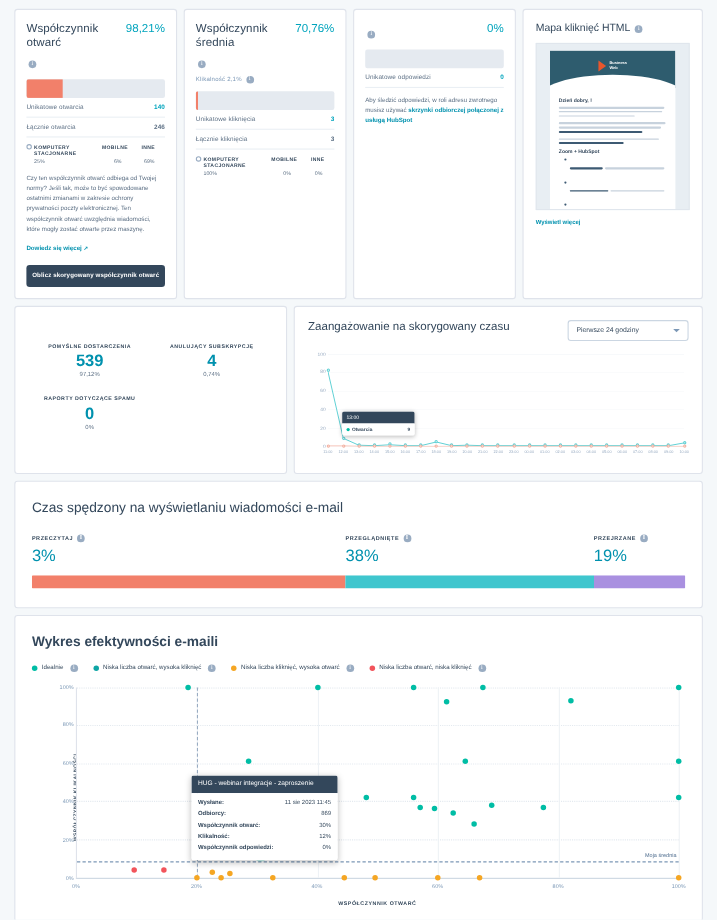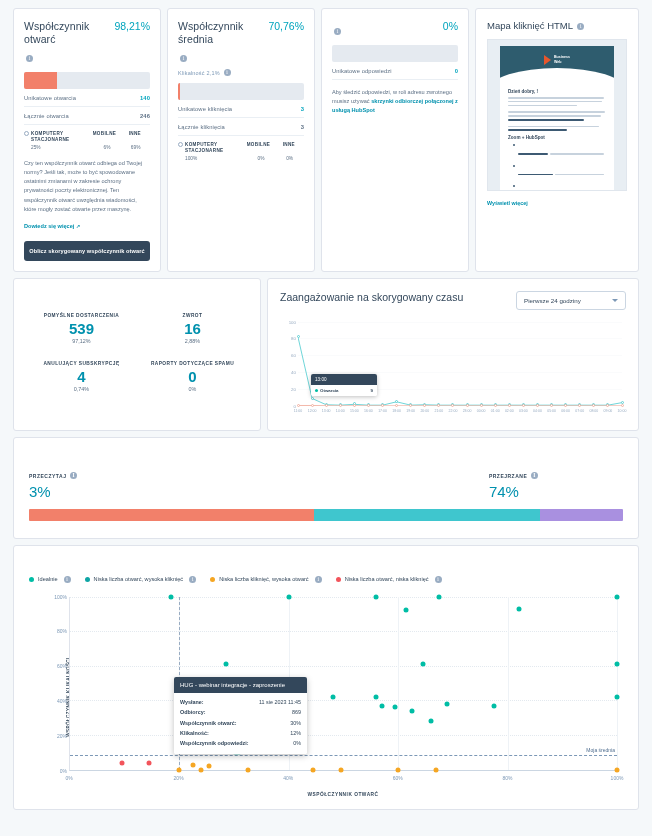--- a/index.html
+++ b/index.html
@@ -346,25 +346,20 @@
   </div>
 
   <div class="row2">
 
     <div class="card deliver-card">
       <div class="deliver-grid">
         <div>
           <div class="dl-label">POMYŚLNE DOSTARCZENIA</div>
           <div class="dl-num">539</div>
           <div class="dl-pct">97,12%</div>
-        </div>
-        <div>
-          <div class="dl-label">ZWROT</div>
-          <div class="dl-num">16</div>
-          <div class="dl-pct">2,88%</div>
         </div>
         <div>
           <div class="dl-label">ANULUJĄCY SUBSKRYPCJĘ</div>
           <div class="dl-num">4</div>
           <div class="dl-pct">0,74%</div>
         </div>
         <div>
           <div class="dl-label">RAPORTY DOTYCZĄCE SPAMU</div>
           <div class="dl-num">0</div>
           <div class="dl-pct">0%</div>
@@ -483,38 +478,44 @@
                 <span>Otwarcia</span>
               </span>
             <span class="tt-val">9</span>
           </div>
         </div>
       </div>
     </div>
   </div>
 
   <div class="card time-card">
+    <div class="time-title">Czas spędzony na wyświetlaniu wiadomości e-mail</div>
     <div class="time-cols" id="timeCols">
         <div style="flex: 48 1 0%;">
           <div class="tc-label">PRZECZYTAJ <i class="info-i">i</i></div>
           <div class="tc-val">3%</div>
         </div>
+        <div style="flex: 38 1 0%;">
+          <div class="tc-label">PRZEGLĄDNIĘTE <i class="info-i">i</i></div>
+          <div class="tc-val">38%</div>
+        </div>
         <div style="flex: 14 1 0%;">
           <div class="tc-label">PRZEJRZANE <i class="info-i">i</i></div>
-          <div class="tc-val">74%</div>
+          <div class="tc-val">19%</div>
         </div>
       </div>
     <div class="time-bar" id="timeBar">
         <div style="flex: 48 1 0%; background: rgb(242, 128, 106);"></div>
         <div style="flex: 38 1 0%; background: rgb(63, 198, 206);"></div>
         <div style="flex: 14 1 0%; background: rgb(169, 144, 224);"></div>
       </div>
   </div>
 
   <div class="card perf-card">
+    <div class="perf-title">Wykres efektywności e-maili</div>
     <div class="legend" id="legend">
         <div class="lg">
           <i class="d" style="background:#00bda5"></i>
           <span>Idealnie</span>
           <i class="info-i">i</i>
         </div>
         <div class="lg">
           <i class="d" style="background:#0ea5a5"></i>
           <span>Niska liczba otwarć, wysoka kliknięć</span>
           <i class="info-i">i</i>

